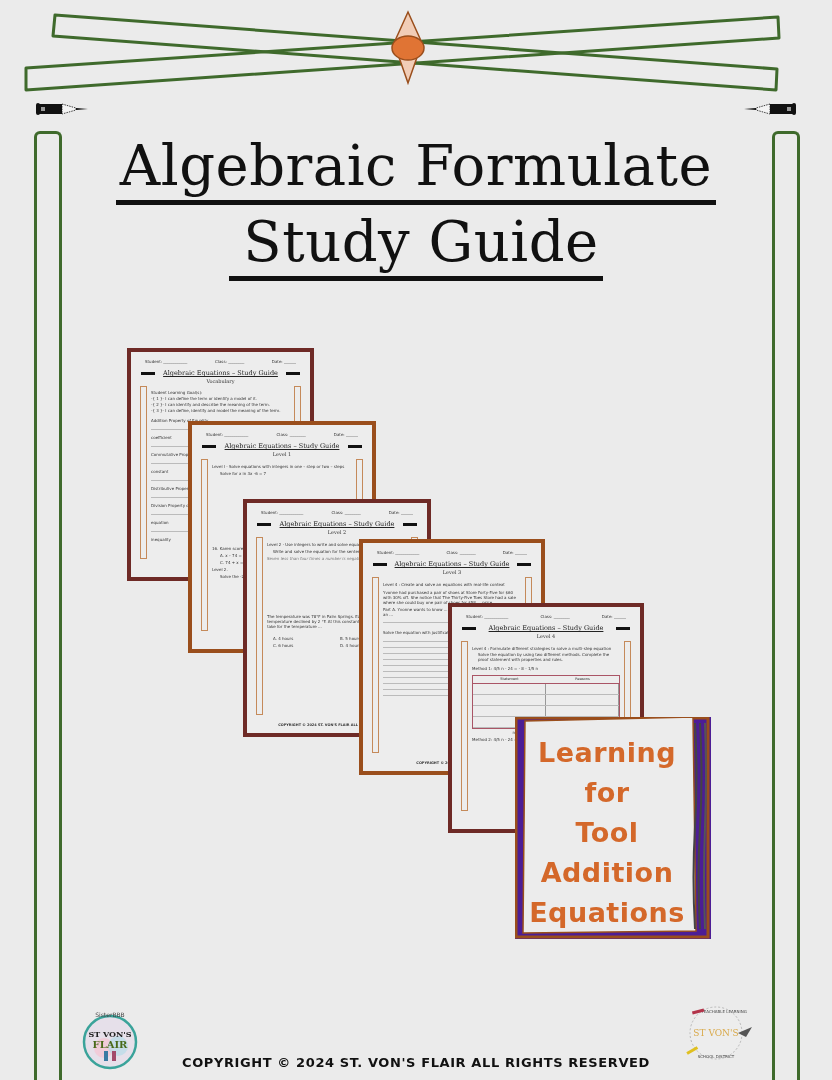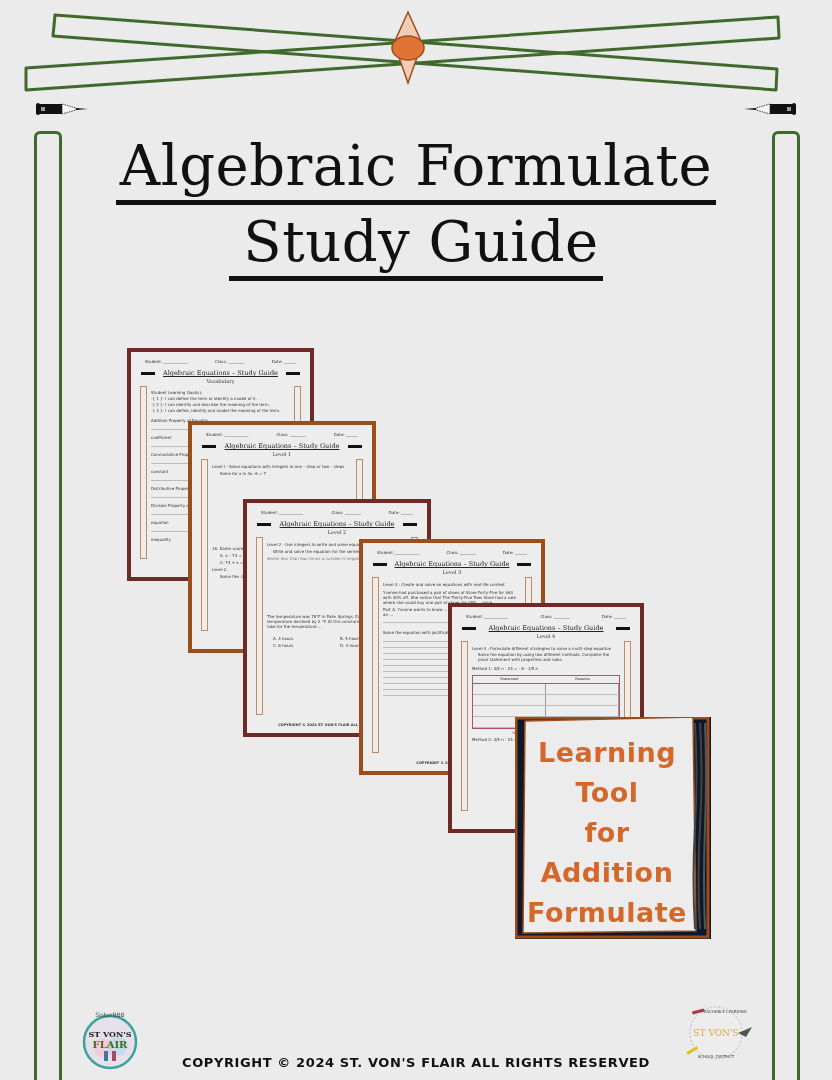--- a/index.html
+++ b/index.html
@@ -17,21 +17,21 @@
   .pg-rail-l{position:absolute;left:9px;top:34px;width:5px;bottom:18px;border:1px solid #c58a5a;}
   .pg-rail-r{position:absolute;right:9px;top:34px;width:5px;bottom:18px;border:1px solid #c58a5a;}
   .pg-body{position:absolute;left:20px;right:20px;top:38px;font-size:4px;color:#333;line-height:7px;}
   .pg-foot{position:absolute;left:0;right:0;bottom:6px;text-align:center;font-size:3.5px;color:#333;font-weight:bold;}
   .ln{height:1px;background:#bbb;margin:5px 0;}
   .tbl{border:1px solid #a56;margin-top:3px;}
   .tbl .th{display:flex;border-bottom:1px solid #a56;font-size:3.5px;text-align:center;}
   .tbl .th div{flex:1;}
   .tbl .row{height:10px;border-bottom:1px solid #bbb;display:flex;}
   .tbl .row div{flex:1;border-right:1px solid #999;}
-  .book{background:#0f172a;}
+  .book{background:#4c1d95;}
   .book-text{font-family:"DejaVu Sans",sans-serif;font-weight:bold;color:#d4682a;text-align:center;font-size:27px;line-height:40px;letter-spacing:0.5px;}
   .copyright{left:0;width:832px;text-align:center;font-weight:bold;font-size:13px;color:#111;letter-spacing:0.6px;}
 </style>
 </head>
 <body>
 
 <svg class="abs" style="left:0;top:0" width="832" height="100" viewBox="0 0 832 100">
   <g fill="none" stroke="#3f6a2c" stroke-width="3">
     <path d="M55 17 L455 62 L451 80 L26 36 Z" transform="translate(0,0)"></path>
   </g>
@@ -328,24 +328,24 @@
 <div class="abs book" style="left:515px;top:717px;width:196px;height:222px;">
   <svg class="abs" style="left:0;top:0" width="196" height="222" viewBox="0 0 196 222">
     <rect x="1" y="1" width="192" height="219" fill="none" stroke="#9a4e1c" stroke-width="3"></rect>
     <path d="M10,4 L178,0 L181,214 L8,216 Z" fill="#ececec" stroke="#9a4e1c" stroke-width="1.5"></path>
     <path d="M180,6 Q183,60 180,110 Q177,160 180,212" fill="none" stroke="#444" stroke-width="2"></path>
     <path d="M185,6 Q188,60 185,110 Q182,160 185,212" fill="none" stroke="#444" stroke-width="2"></path>
     <path d="M190,6 Q192,60 190,110 Q188,160 190,212" fill="none" stroke="#555" stroke-width="2"></path>
   </svg>
   <div class="abs book-text" style="left:6px;top:16px;width:172px;">
     <div>Learning</div>
+    <div>for</div>
     <div>Tool</div>
-    <div>for</div>
     <div>Addition</div>
-    <div>Formulate</div>
+    <div>Equations</div>
   </div>
 </div>
 
 <div class="abs" style="left:78px;top:1008px;width:64px;height:64px;">
   <svg width="64" height="64" viewBox="0 0 64 64">
     <circle cx="32" cy="34" r="26" fill="#e6e0ea" stroke="#3aa39a" stroke-width="2.5"></circle>
     <circle cx="26" cy="40" r="10" fill="#f5c3d2" opacity="0.7"></circle>
     <circle cx="40" cy="38" r="10" fill="#b6dbe8" opacity="0.7"></circle>
     <text x="32" y="9" font-size="6" text-anchor="middle" fill="#444" font-family="DejaVu Sans, sans-serif">SisterBBB</text>
     <text x="32" y="29" font-size="8" text-anchor="middle" fill="#222" font-family="DejaVu Serif, serif" font-weight="bold">ST VON'S</text>

